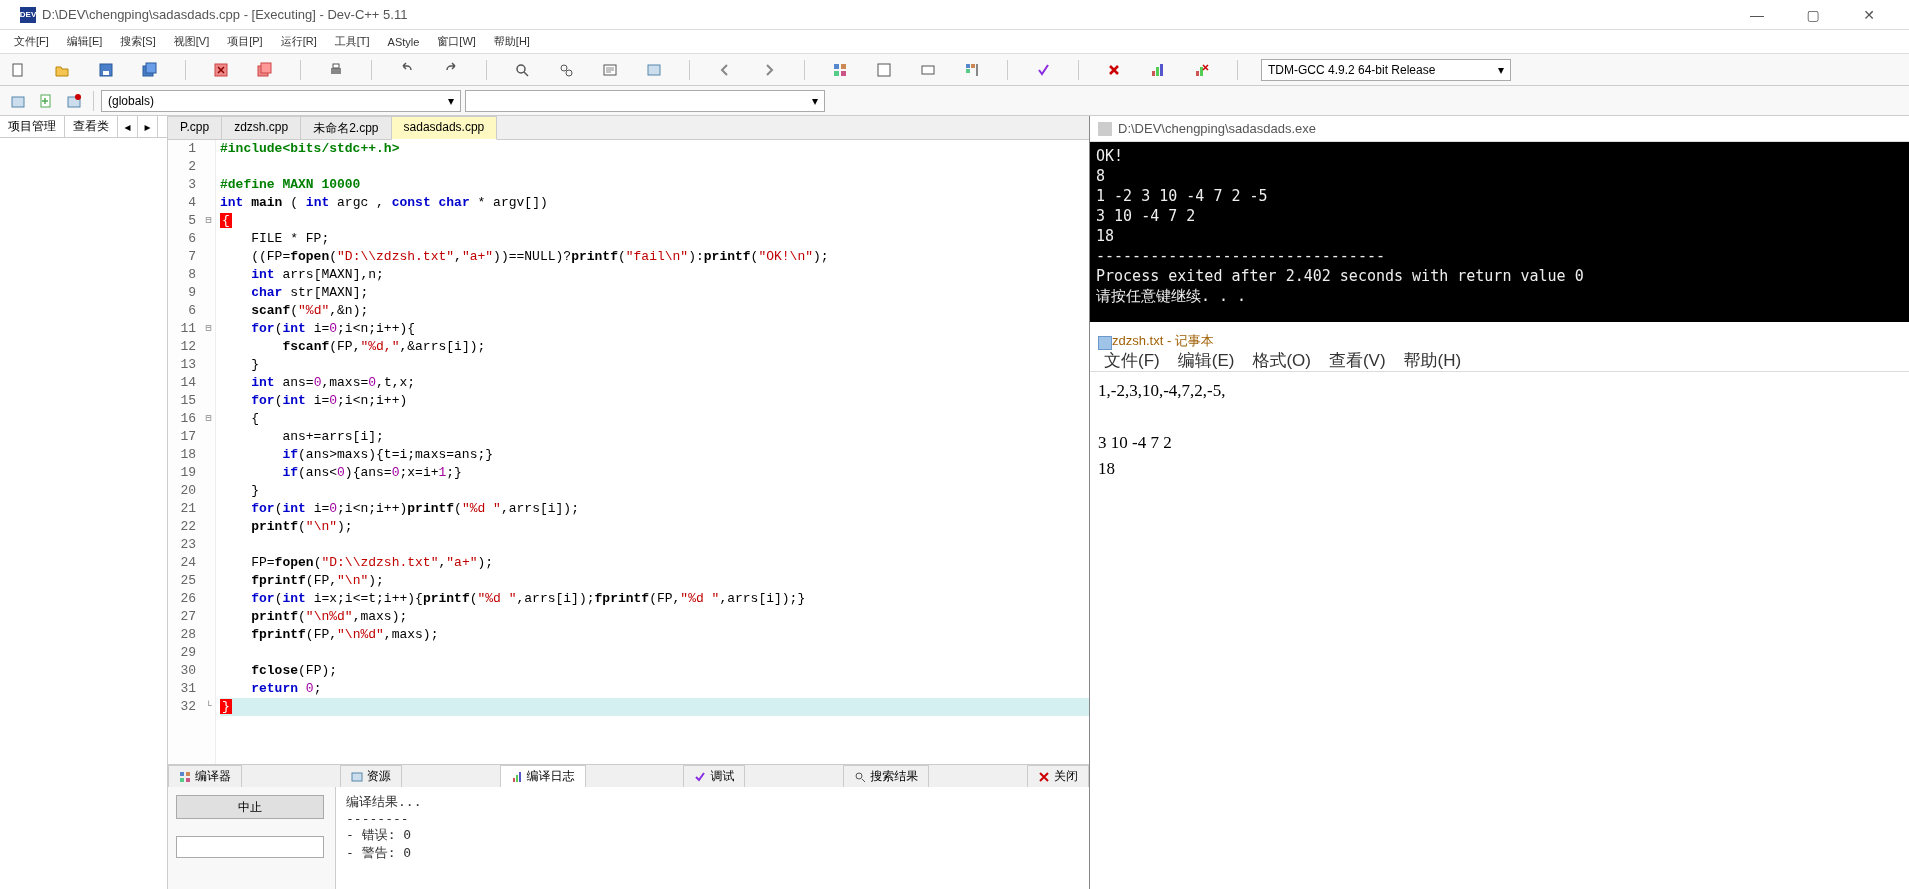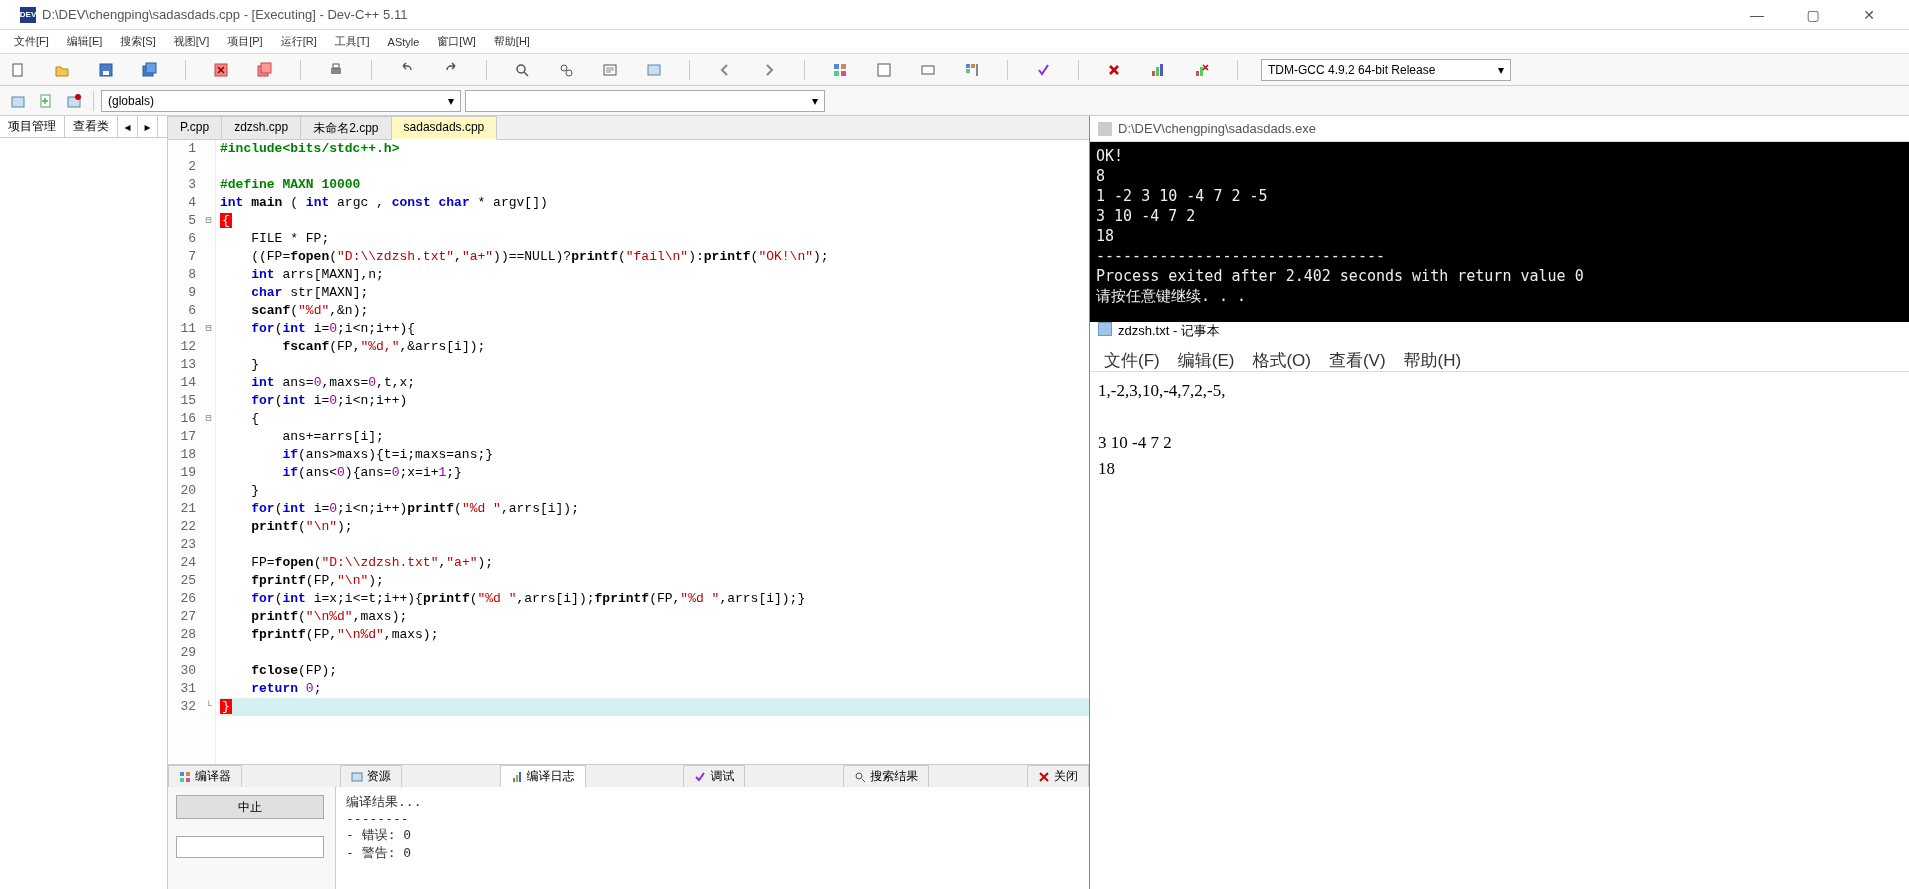--- a/index.html
+++ b/index.html
@@ -49,21 +49,21 @@
 .brace { background: #ff0000; color: #fff; padding: 0 2px; }
 
 .rightcol { width: 820px; display: flex; flex-direction: column; border-left: 1px solid #888; }
 
 .console { flex: 0 0 auto; background: #fff; }
 .consoletitle { height: 26px; display: flex; align-items: center; padding: 0 8px; border-bottom: 1px solid #ddd; color: #555; background: #fff; font-size: 13px; gap: 6px; }
 .consoleicon { width: 14px; height: 14px; background: #ccc; }
 .consolebody { background: #000; color: #eee; font-family: "NSimSun", Consolas, monospace; font-size: 15px; padding: 4px 6px; white-space: pre; line-height: 20px; min-height: 180px; }
 
 .notepad { flex: 1; background: #fff; display: flex; flex-direction: column; }
-.nptitle { height: 28px; display: flex; align-items: flex-start; padding: 0 8px; color: #000000; font-size: 13px; gap: 6px; background:#fff; }
+.nptitle { height: 28px; display: flex; align-items: flex-end; padding: 0 8px; color: #a16207; font-size: 13px; background:#fff; }
 .npicon { width: 14px; height: 14px; background: #a0c4e8; border: 1px solid #6a9acb; }
 .npmenu { height: 22px; display: flex; align-items: center; padding: 0 6px; gap: 2px; border-bottom: 1px solid #ddd; }
 .npmenuitem { padding: 2px 8px; color: #333; font-size: 17px; cursor: pointer; }
 .npbody { flex: 1; padding: 6px 8px; font-family: Liberation Serif, serif; font-size: 17px; white-space: pre; line-height: 26px; }
 
 .bottombar { border-top: 1px solid #ccc; background: #f8f8f8; height: 103px; display: flex; }
 .bottomtabs { position: absolute; transform: translateY(-22px); display: flex; height: 22px; background: #f0f0f0; justify-content: space-between; }
 .btab { padding: 2px 10px; border: 1px solid #ccc; border-bottom: none; font-size: 12px; cursor: pointer; display:flex; align-items:center; gap:4px; background:#f0f0f0;}
 .btab.active { background: #fff; }
 .btabicon { width:12px; height:12px; display:inline-block; }

